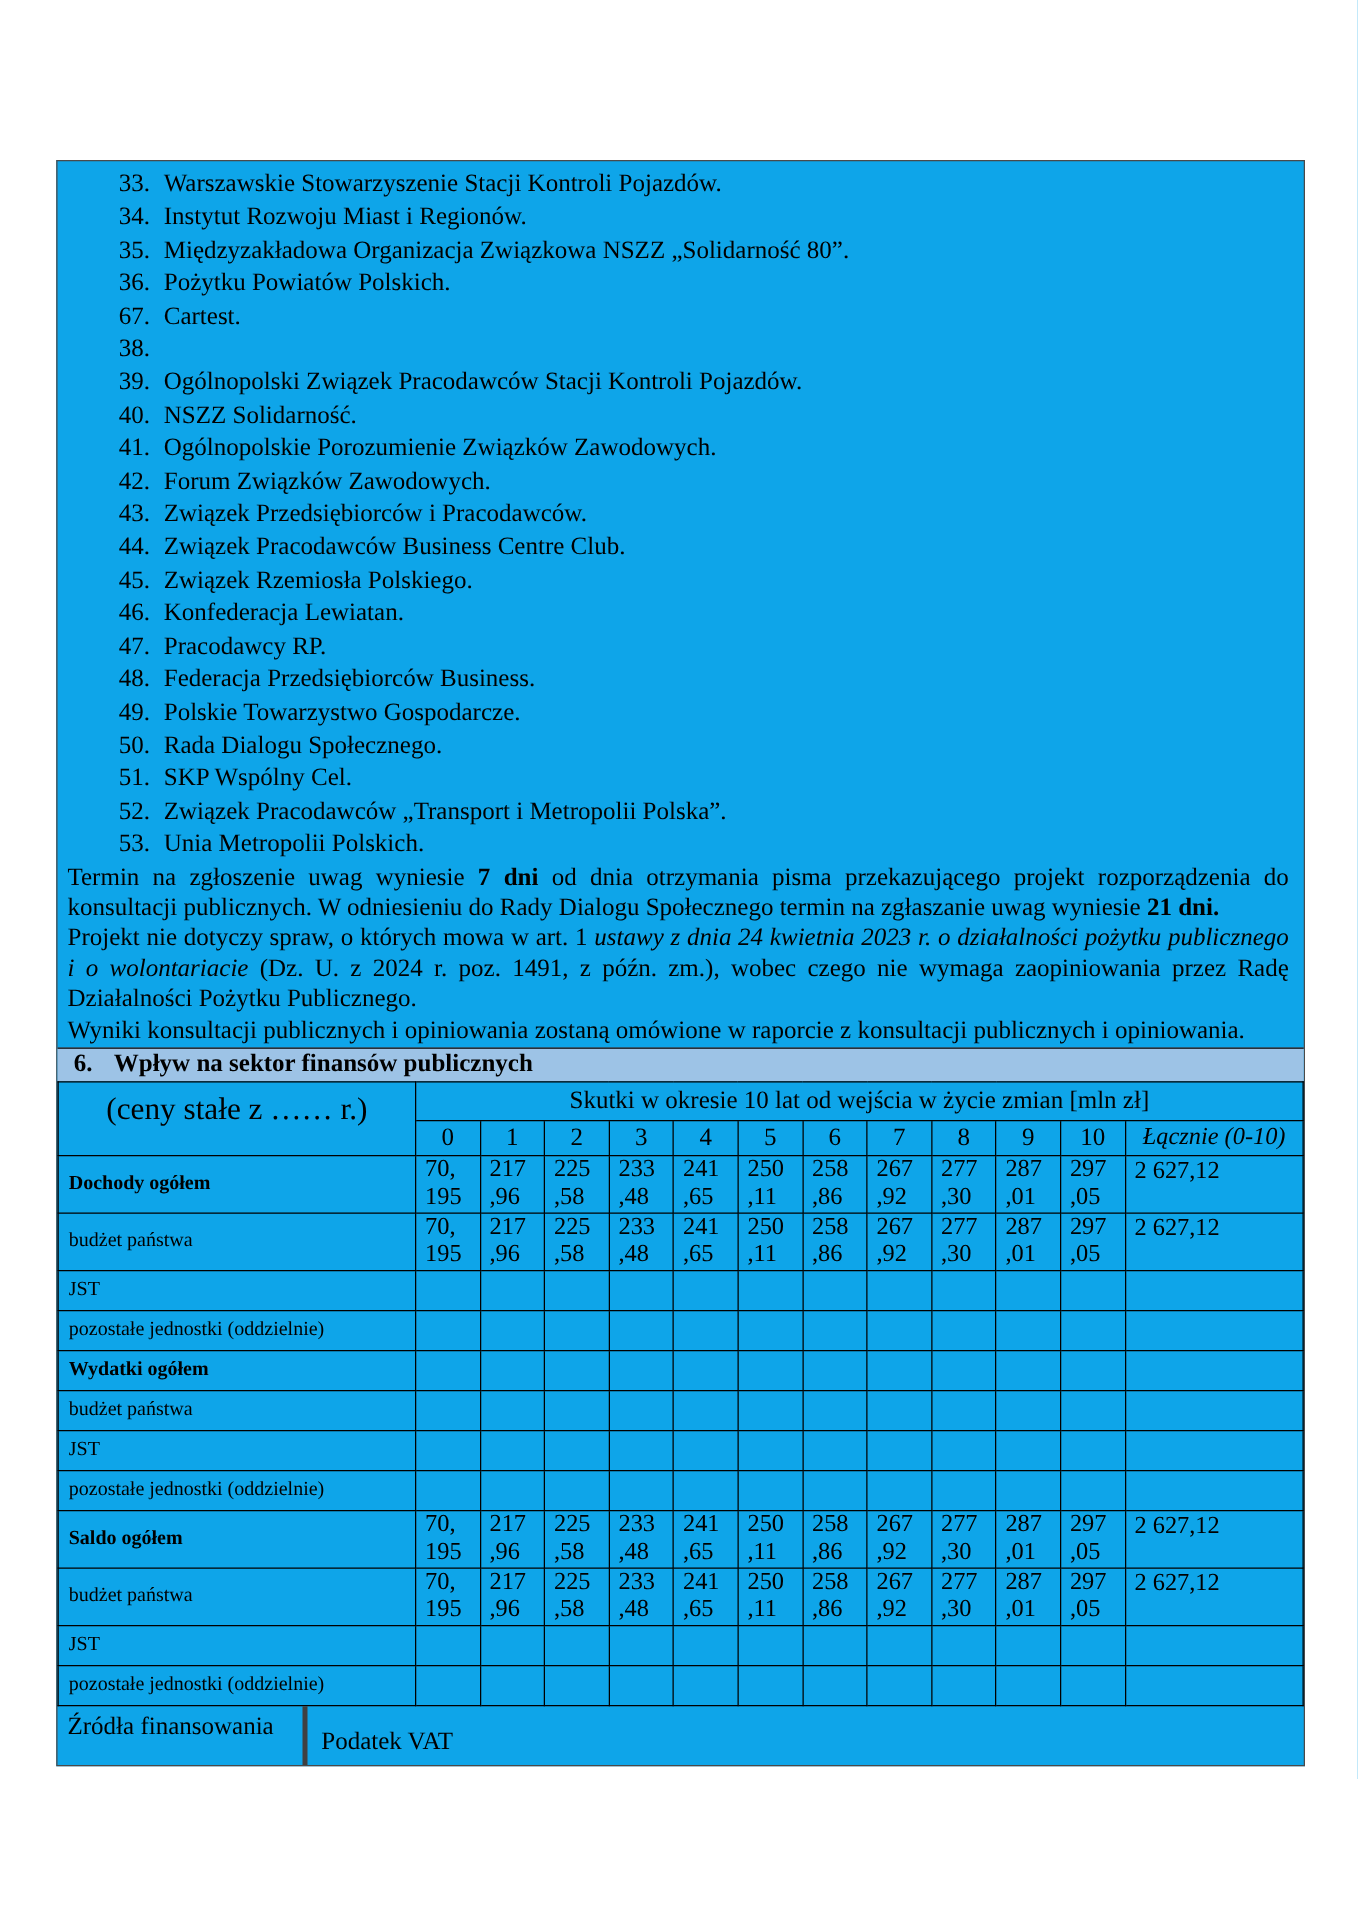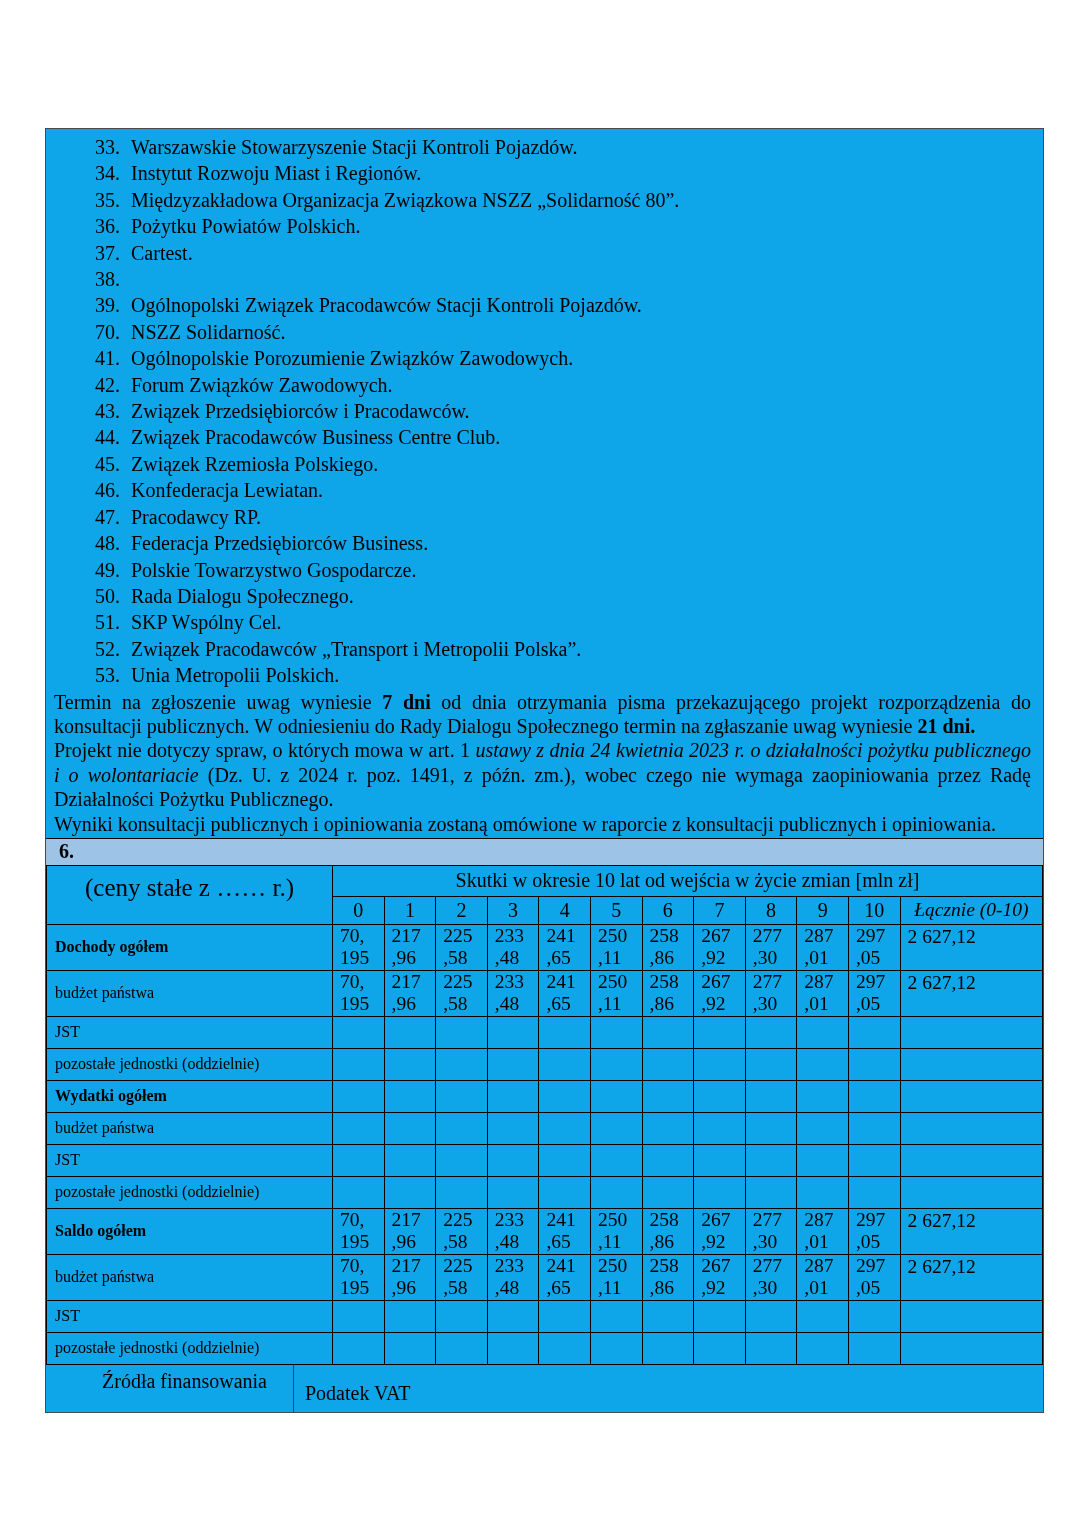--- a/index.html
+++ b/index.html
@@ -118,24 +118,23 @@
   }
   
   .funding-row {
     display: flex;
     box-sizing: border-box;
     height: 47px;
   }
   .funding-label {
     flex: 0 0 200px;
     box-sizing: border-box;
-    border-right: 1px solid #404040;
+    border-right: 4px solid #404040;
     padding: 5px 6px 0 8px;
     font-size: 20px;
-    margin-left: 48px;
   }
   .funding-value {
     flex: 1;
     padding: 17px 6px 0 11px;
     font-size: 20px;
   }
 </style>
 </head>
 <body>
 
@@ -152,32 +151,32 @@
       </div>
       <div class="org-item">
         <span class="org-num">35.</span>
         <span class="org-text">Międzyzakładowa Organizacja Związkowa NSZZ „Solidarność 80”.</span>
       </div>
       <div class="org-item">
         <span class="org-num">36.</span>
         <span class="org-text">Pożytku Powiatów Polskich.</span>
       </div>
       <div class="org-item">
-        <span class="org-num">37.</span>
+        <span class="org-num">67.</span>
         <span class="org-text">Cartest.</span>
       </div>
       <div class="org-item">
         <span class="org-num">38.</span>
       </div>
       <div class="org-item">
         <span class="org-num">39.</span>
         <span class="org-text">Ogólnopolski Związek Pracodawców Stacji Kontroli Pojazdów.</span>
       </div>
       <div class="org-item">
-        <span class="org-num">70.</span>
+        <span class="org-num">40.</span>
         <span class="org-text">NSZZ Solidarność.</span>
       </div>
       <div class="org-item">
         <span class="org-num">41.</span>
         <span class="org-text">Ogólnopolskie Porozumienie Związków Zawodowych.</span>
       </div>
       <div class="org-item">
         <span class="org-num">42.</span>
         <span class="org-text">Forum Związków Zawodowych.</span>
       </div>
@@ -228,20 +227,21 @@
     </div>
 
   <div class="notes">
       <p class="para"><span>Termin na zgłoszenie uwag wyniesie </span><span class="seg-b">7 dni</span><span> od dnia otrzymania pisma przekazującego projekt rozporządzenia do konsultacji publicznych. W odniesieniu do Rady Dialogu Społecznego termin na zgłaszanie uwag wyniesie </span><span class="seg-b">21 dni.</span></p>
       <p class="para"><span>Projekt nie dotyczy spraw, o których mowa w art. 1 </span><span class=" seg-i">ustawy z dnia 24 kwietnia 2023 r. o działalności pożytku publicznego i o wolontariacie</span><span> (Dz. U. z 2024 r. poz. 1491, z późn. zm.), wobec czego nie wymaga zaopiniowania przez Radę Działalności Pożytku Publicznego.</span></p>
       <p class="para"><span>Wyniki konsultacji publicznych i opiniowania zostaną omówione w raporcie z konsultacji publicznych i opiniowania.</span></p>
     </div>
 
   <div class="sec-header" style="background: rgb(157, 195, 230);">
     <span>6.</span>
+    <span>Wpływ na sektor finansów publicznych</span>
   </div>
 
   <table class="fin">
     <colgroup>
       <col style="width:286px">
       <col style="width:51.6px">
         <col style="width:51.6px">
         <col style="width:51.6px">
         <col style="width:51.6px">
       <col style="width:51.6px">

